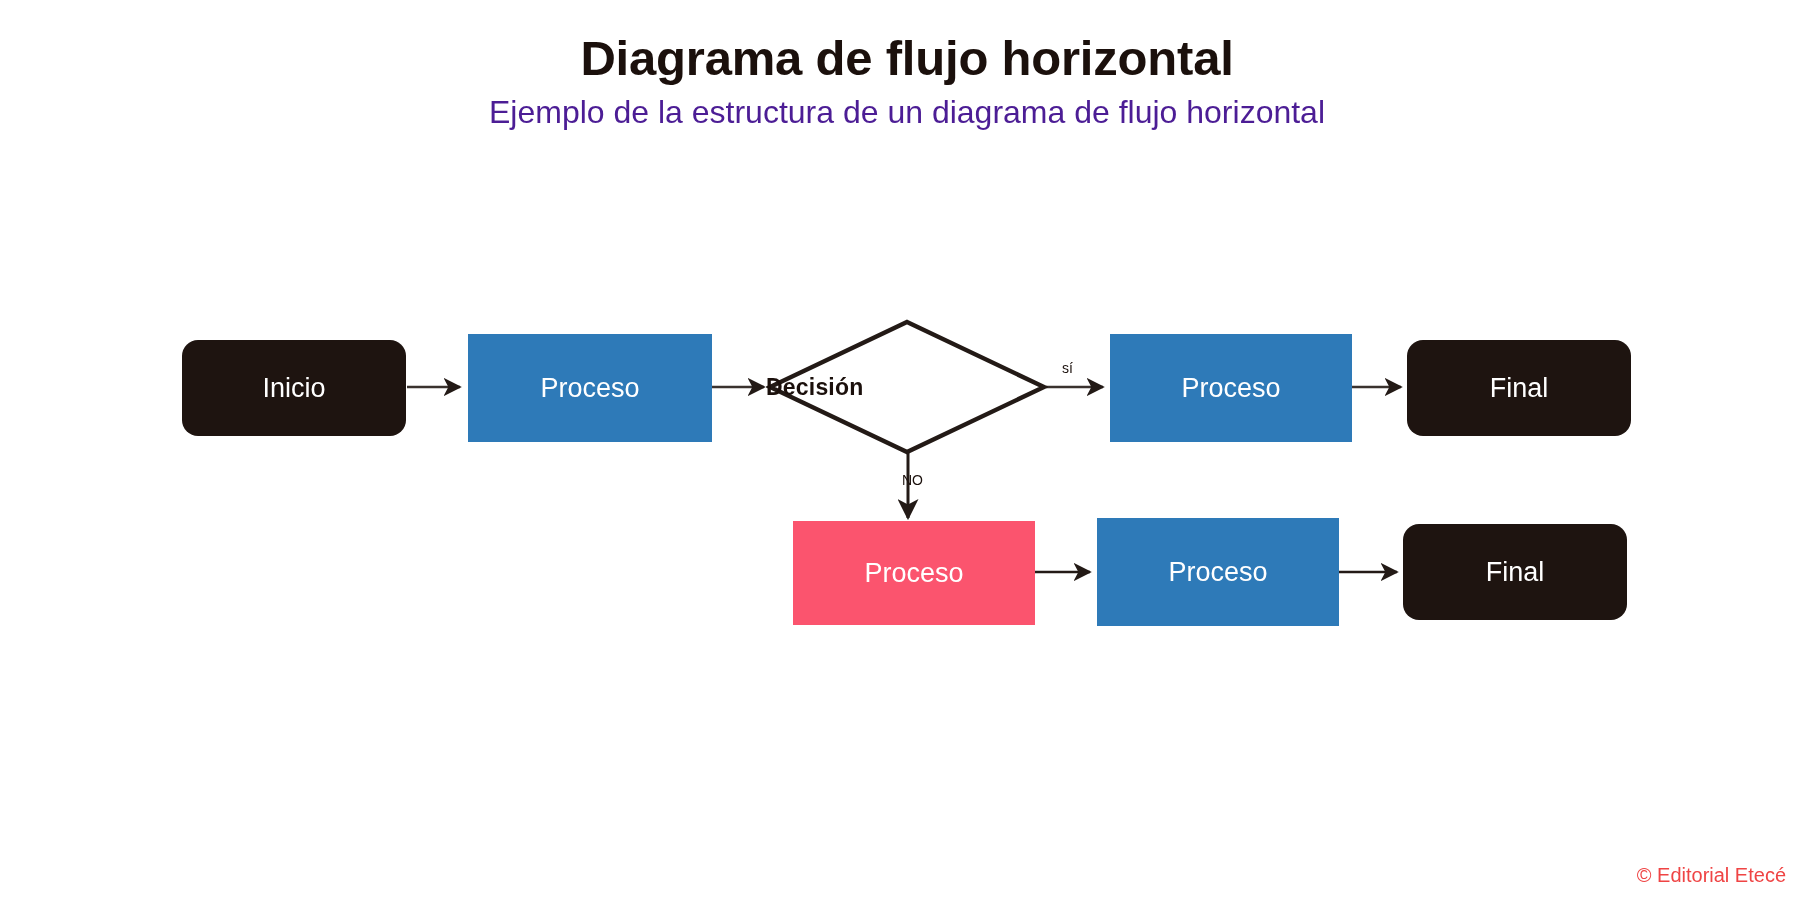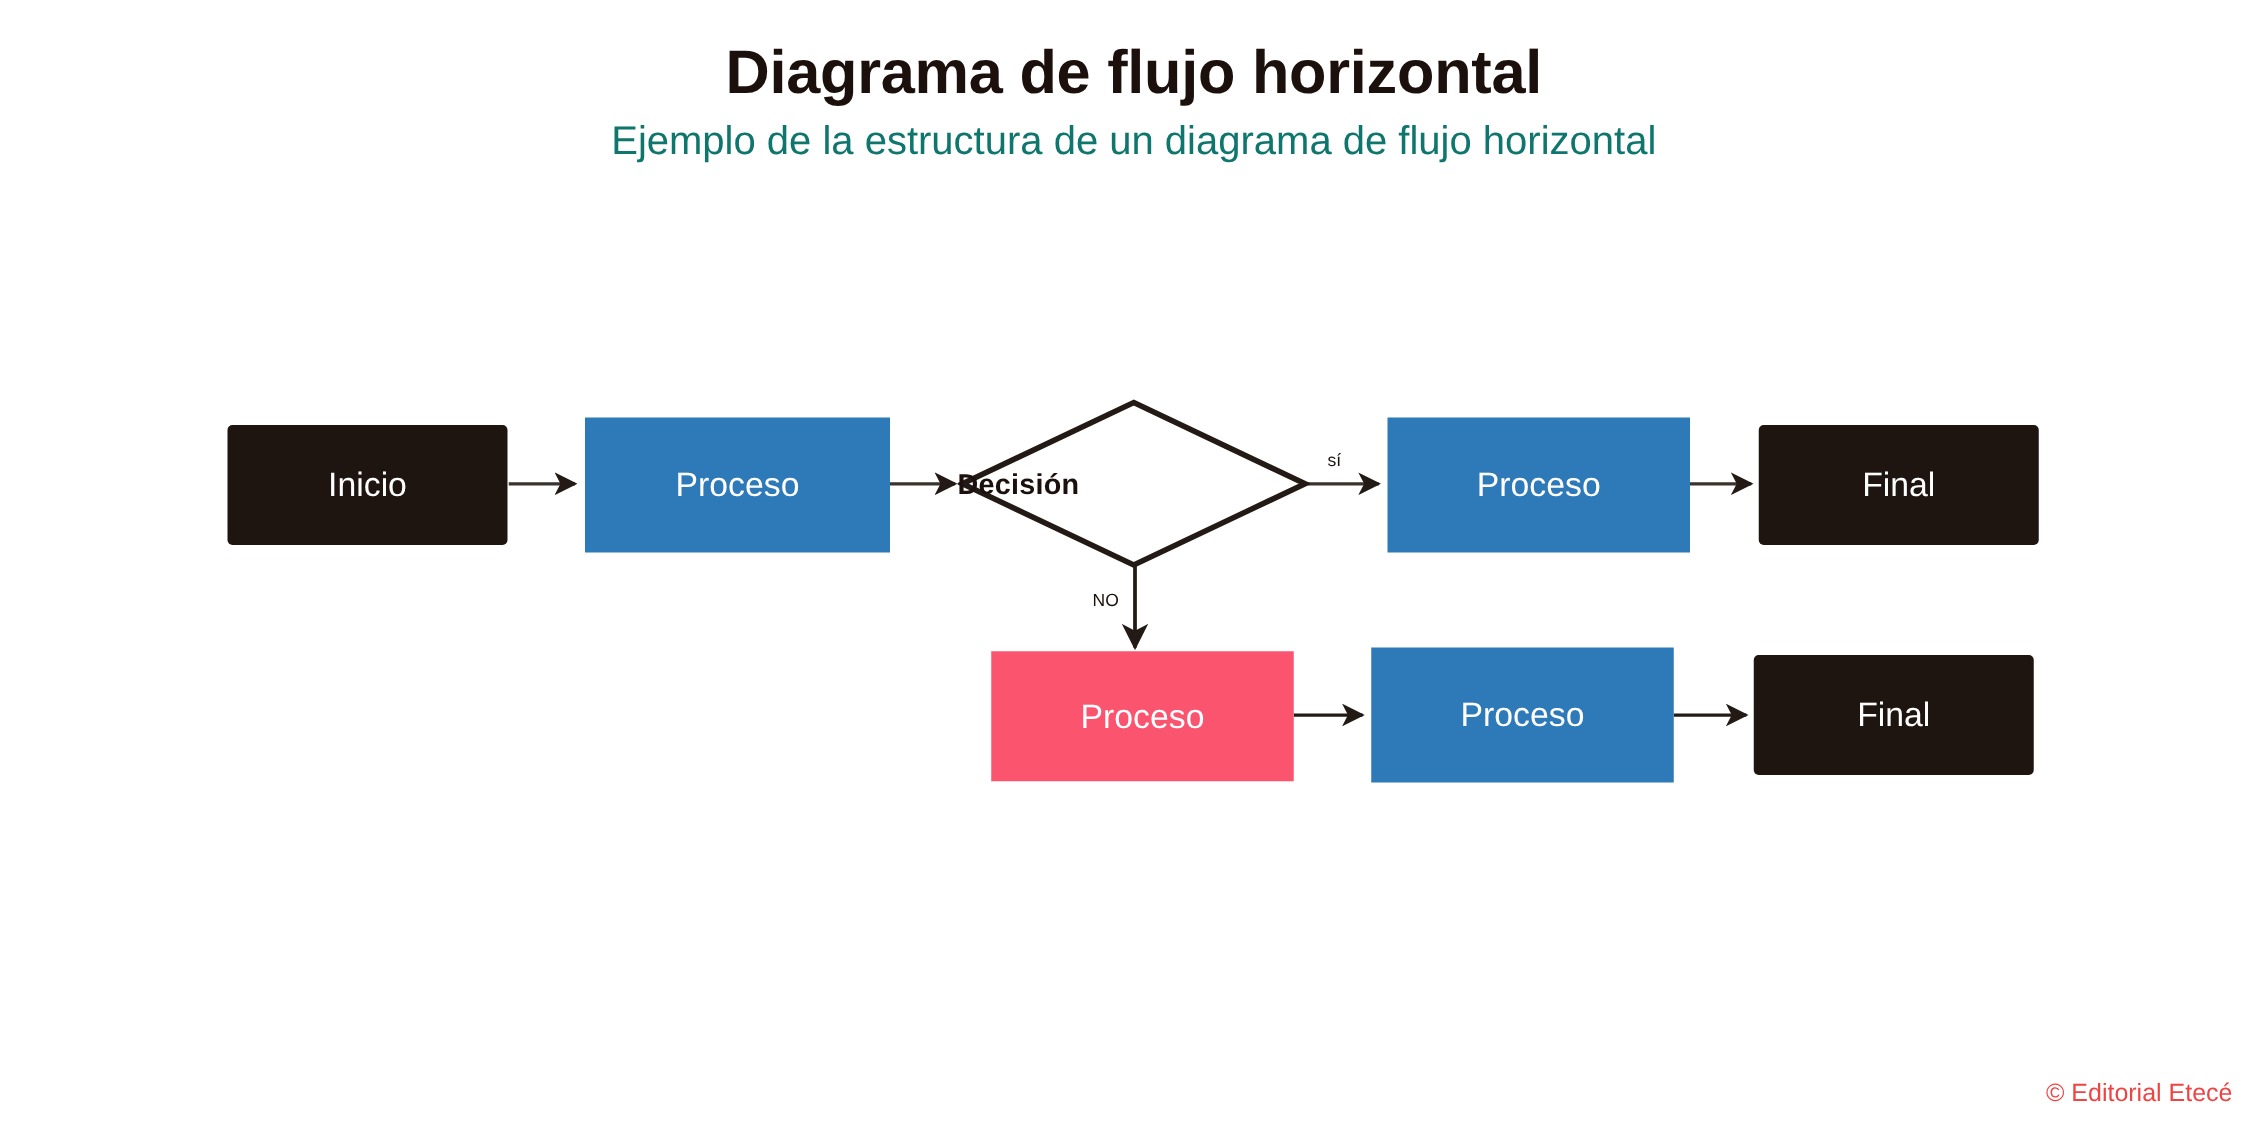--- a/index.html
+++ b/index.html
@@ -34,21 +34,21 @@
     font-weight: bold;
     color: #1b100c;
     letter-spacing: -0.2px;
     line-height: 1.18;
     margin: 0;
     padding: 0;
   }
   #page-subtitle {
     font-size: 32px;
     font-weight: normal;
-    color: #0f766e;
+    color: #4c1d95;
     line-height: 1.25;
     margin: 0;
     padding: 4px 0 0 0;
   }
 
   
   #diagram {
     position: absolute;
     left: 0;
     top: 0;
@@ -64,21 +64,21 @@
     justify-content: center;
     color: #ffffff;
     font-size: 27px;
     font-weight: normal;
     line-height: 1;
     text-align: center;
     user-select: none;
   }
   .node-terminal {
     background: #1e1410;
-    border-radius: 4px;
+    border-radius: 16px;
   }
   .node-process {
     background: #2e7ab8;
     border-radius: 0;
   }
   .node-process-alt {
     background: #fb546e;
     border-radius: 0;
   }
 
@@ -200,19 +200,19 @@
     <div class="node node-process" style="left:1097px; top:518px; width:242px; height:108px;">
       <span>Proceso</span>
     </div>
 
     <div class="node node-terminal" style="left:1403px; top:524px; width:224px; height:96px;">
       <span>Final</span>
     </div>
 
     <div class="edge-label" style="left:1062px; top:361px;">sí</div>
 
-    <div class="edge-label" style="left:874px; top:473px;">NO</div>
+    <div class="edge-label" style="left:902px; top:473px;">NO</div>
 
   </div>
 
   <div id="credit">© Editorial Etecé</div>
 
 </div>
 
 </body></html>

